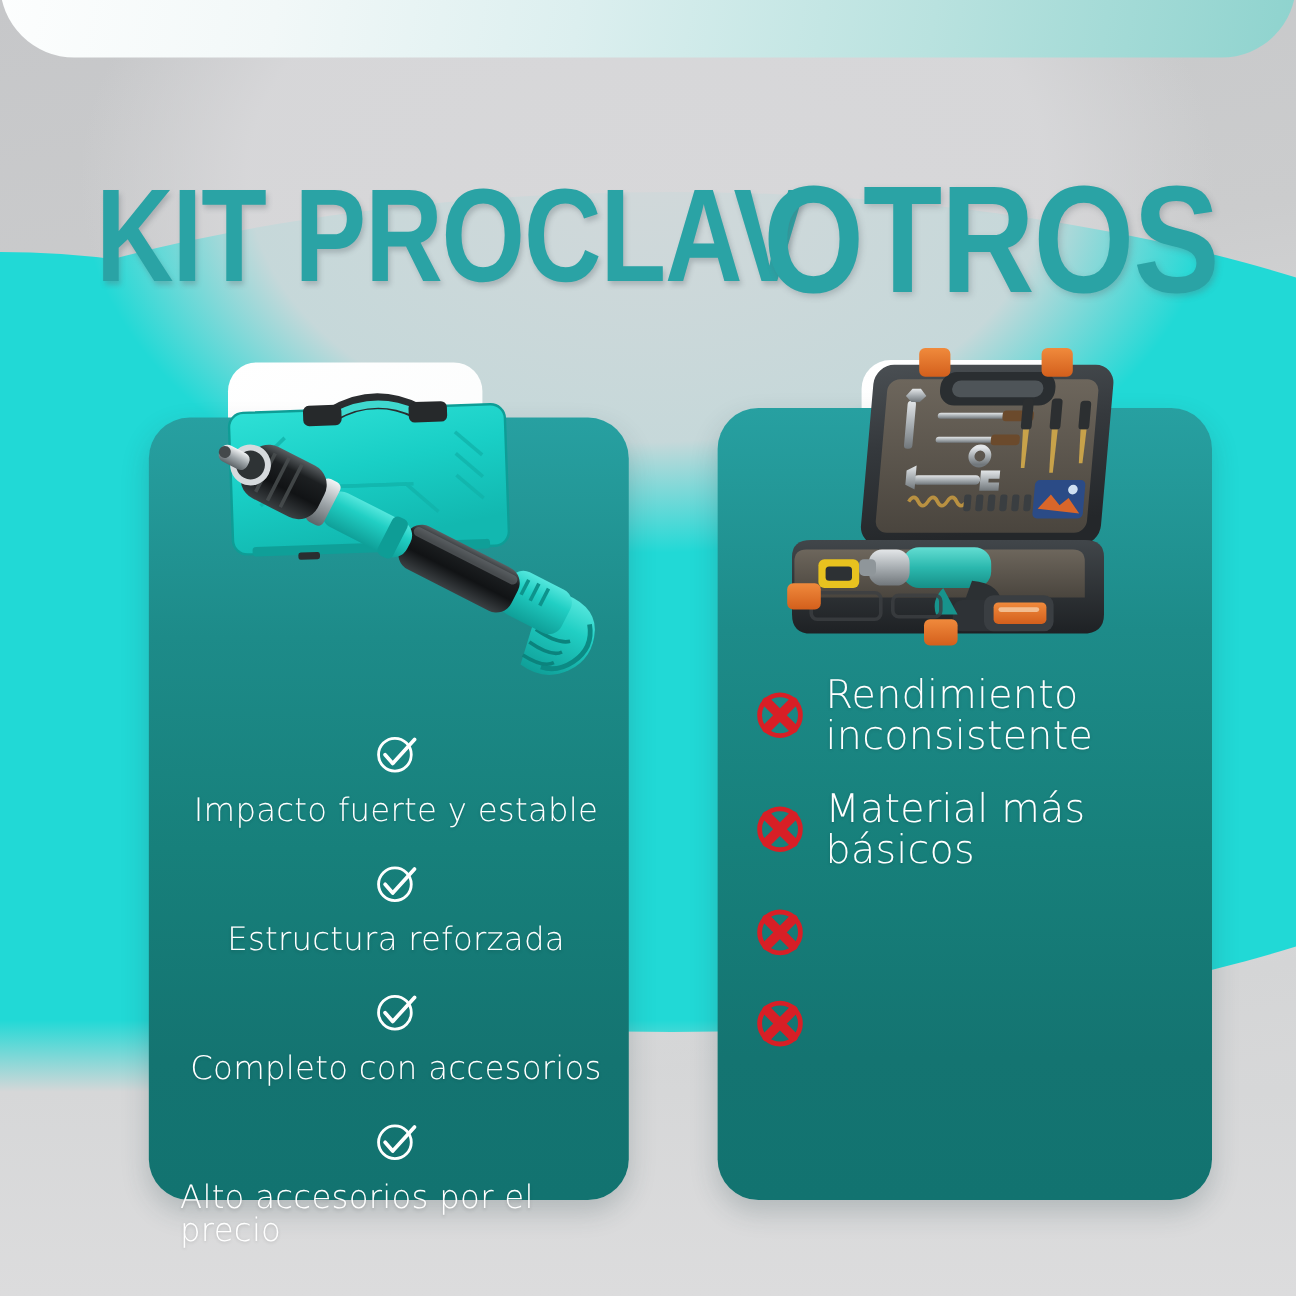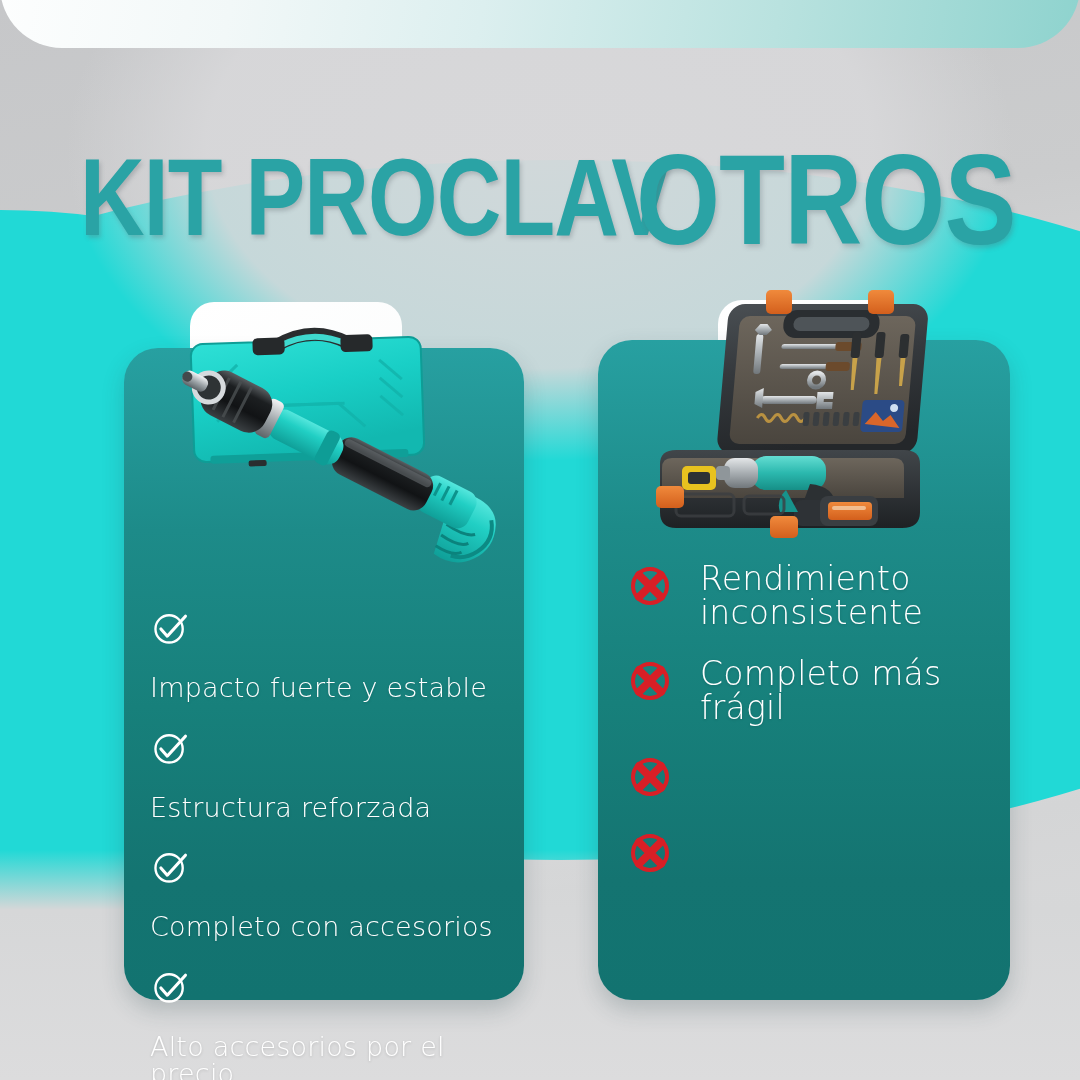--- a/index.html
+++ b/index.html
@@ -112,22 +112,22 @@
   #product-left  { left: 150px; top: 296px; width: 400px; height: 300px; }
   #product-right { left: 620px; top: 272px; width: 390px; height: 300px; }
 
   
   .feature-list { position: absolute; }
   #list-left  { left: 150px; top: 608px; width: 360px; }
   #list-right { left: 626px; top: 562px; width: 380px; }
 
   .feature {
     display: flex;
-    align-items: flex-start;
-    gap: 26px;
+    align-items: center;
+    gap: 14px;
   }
   #list-left  .feature { margin-bottom: 26px; flex-direction: column; }
   #list-right .feature { margin-bottom: 28px; }
 
   .feature-icon {
     flex: 0 0 auto;
     width: 40px; height: 40px;
   }
   #list-right .feature-icon { width: 48px; height: 48px; }
 
@@ -413,21 +413,21 @@
         <path d="M13 13 L35 35 M35 13 L13 35" stroke="#d81f26" stroke-width="8" stroke-linecap="round"></path>
       </svg>
       <div class="feature-text">Rendimiento inconsistente</div>
     </div>
 
     <div class="feature">
       <svg class="feature-icon" viewBox="0 0 48 48">
         <circle cx="24" cy="24" r="17" fill="none" stroke="#d81f26" stroke-width="4"></circle>
         <path d="M13 13 L35 35 M35 13 L13 35" stroke="#d81f26" stroke-width="8" stroke-linecap="round"></path>
       </svg>
-      <div class="feature-text">Completo más frágil</div>
+      <div class="feature-text">Material más básicos</div>
     </div>
 
     <div class="feature">
       <svg class="feature-icon" viewBox="0 0 48 48">
         <circle cx="24" cy="24" r="17" fill="none" stroke="#d81f26" stroke-width="4"></circle>
         <path d="M13 13 L35 35 M35 13 L13 35" stroke="#d81f26" stroke-width="8" stroke-linecap="round"></path>
       </svg>
     </div>
 
     <div class="feature">

